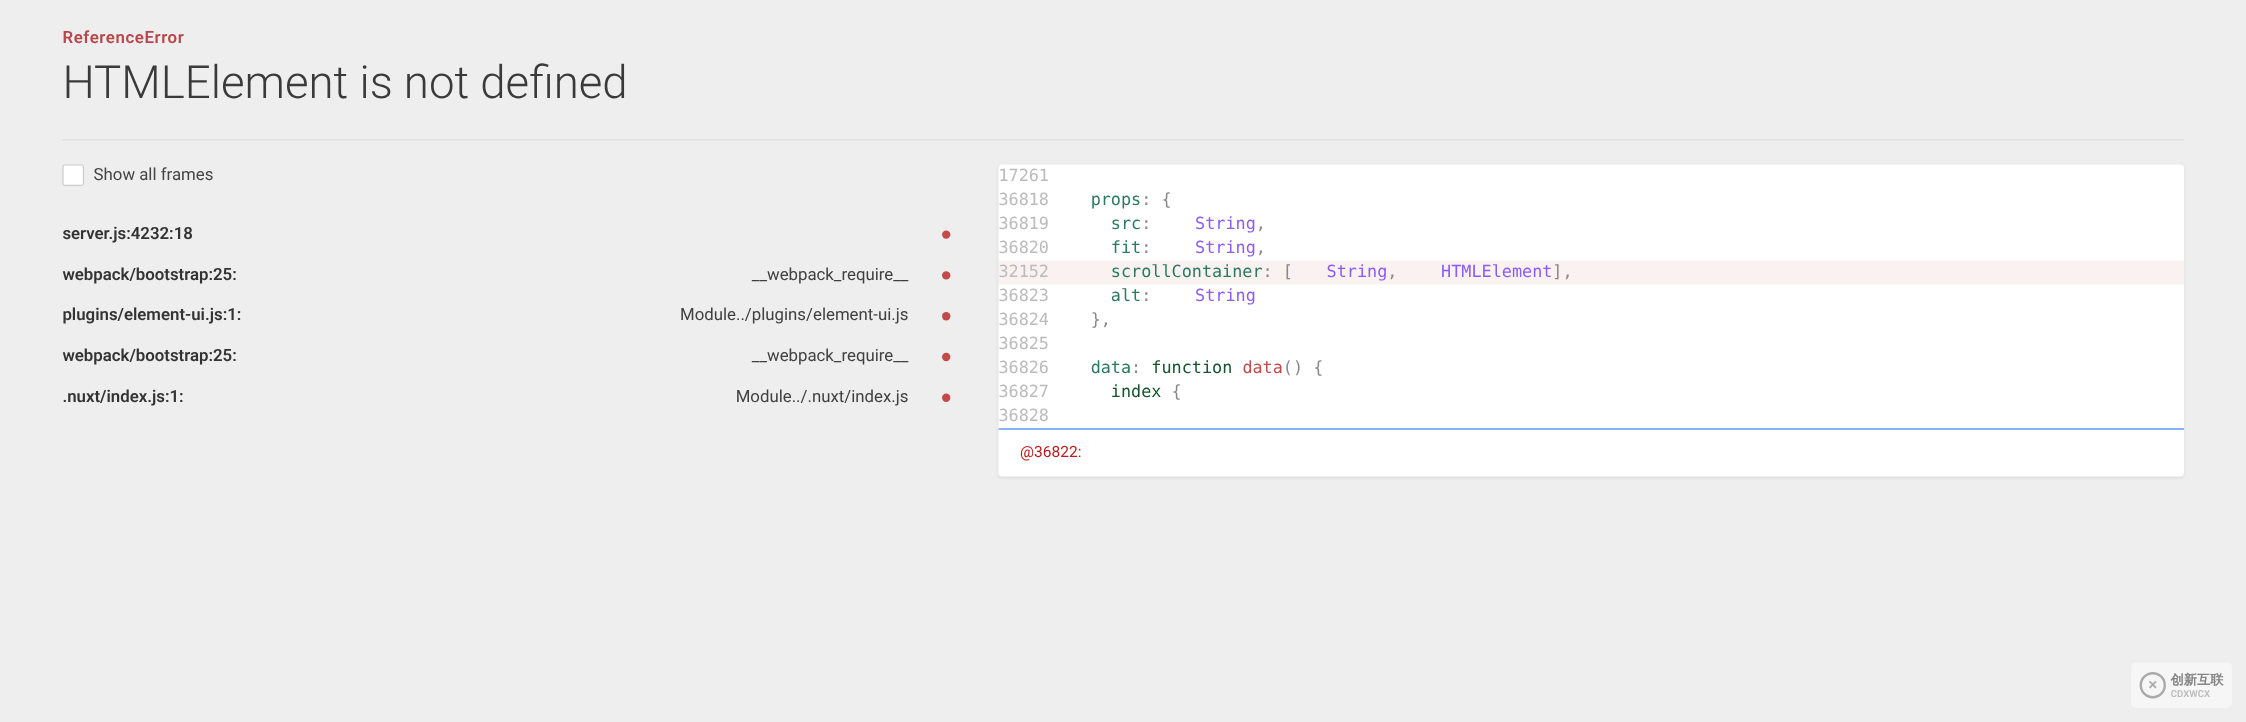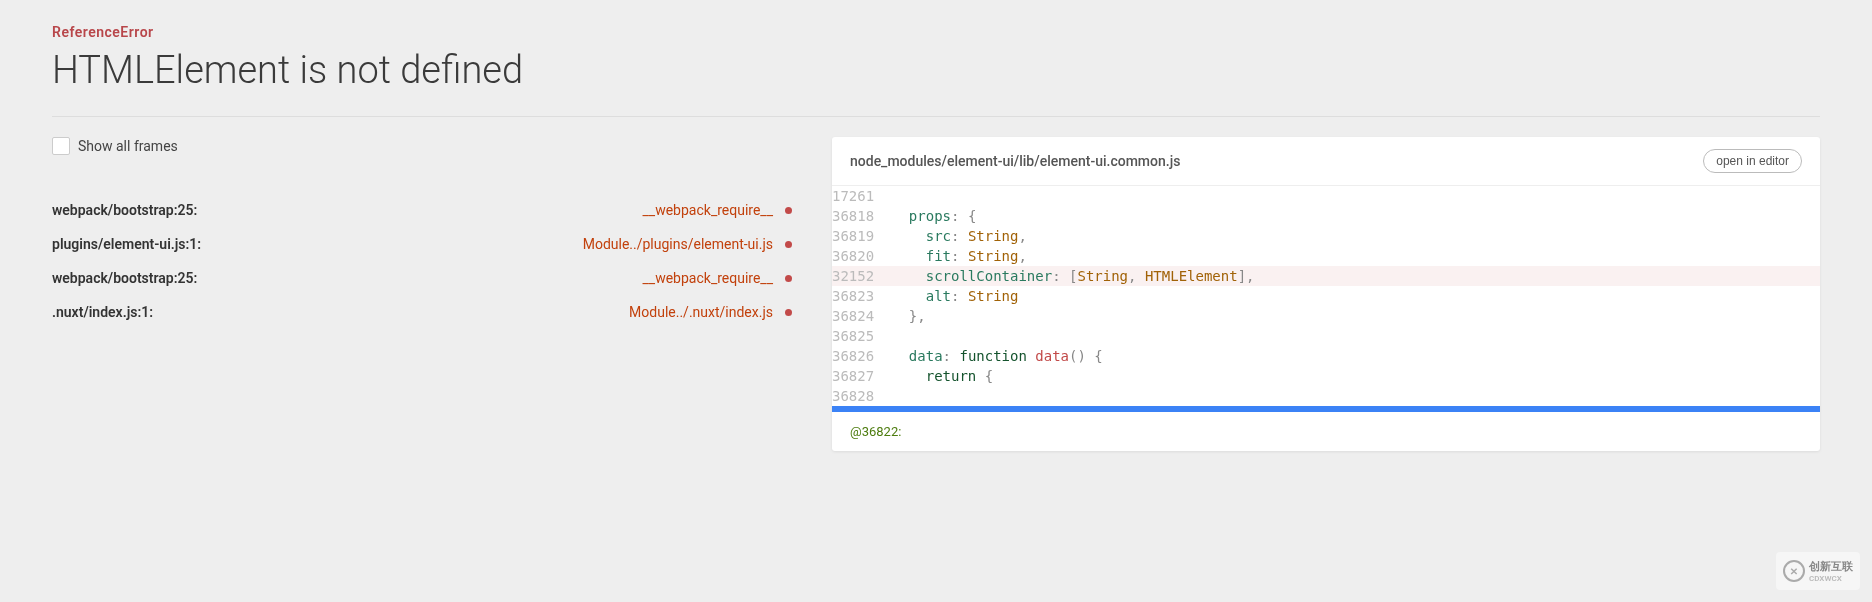--- a/index.html
+++ b/index.html
@@ -41,21 +41,21 @@
       gap: 40px;
     }
     .left-panel {
       flex: 1;
       max-width: 740px;
     }
     .show-frames {
       display: flex;
       align-items: center;
       gap: 8px;
-      margin-bottom: 43px;
+      margin-bottom: 28px;
       text-align: center;
     }
     .checkbox {
       width: 18px;
       height: 18px;
       border: 1px solid #ccc;
       background: #fff;
       border-radius: 2px;
       cursor: pointer;
     }
@@ -76,22 +76,22 @@
       padding: 4px 0;
       cursor: pointer;
     }
     .frame-left {
       color: #333;
       font-weight: 600;
     }
     .frame-right {
       display: flex;
       align-items: center;
-      gap: 12px;
-      color: #c2410c;
+      gap: 28px;
+      color: #404040;
     }
     .dot {
       width: 7px;
       height: 7px;
       border-radius: 50%;
       background: #c24a49;
     }
     .right-panel {
       flex: 1;
       background: #fff;
@@ -140,28 +140,28 @@
       user-select: none;
       flex-shrink: 0;
     }
     .code-content {
       flex: 1;
       padding-left: 12px;
       color: #555;
     }
     .tok-key { color: #2a7a5f; }
     .tok-punc { color: #888; }
-    .tok-type { color: #a16207; }
+    .tok-type { color: #8b5cf6; margin-left: 28px; }
     .tok-kw { color: #14532d; }
     .tok-fn { color: #c24a49; }
     .source-footer {
       padding: 12px 18px;
       font-size: 13px;
-      color: #4d7c0f;
-      border-top: 6px solid #3b82f6;
+      color: #b91c1c;
+      border-top: 1px solid #3b82f6;
     }
     .watermark {
       position: absolute;
       bottom: 12px;
       right: 12px;
       width: 84px;
       height: 38px;
       background: #f6f6f6;
       border-radius: 4px;
       display: flex;
@@ -197,20 +197,26 @@
   <hr class="divider">
 
   <div class="content">
     <div class="left-panel">
       <div class="show-frames">
         <div class="checkbox"></div>
         <span class="checkbox-label">Show all frames</span>
       </div>
       <div class="frame-list" id="frame-list">
           <div class="frame-row">
+            <div class="frame-left">server.js:4232:18</div>
+            <div class="frame-right">
+              <span class="dot"></span>
+            </div>
+          </div>
+          <div class="frame-row">
             <div class="frame-left">webpack/bootstrap:25:</div>
             <div class="frame-right">
               <span>__webpack_require__</span>
               <span class="dot"></span>
             </div>
           </div>
           <div class="frame-row">
             <div class="frame-left">plugins/element-ui.js:1:</div>
             <div class="frame-right">
               <span>Module../plugins/element-ui.js</span>
@@ -228,35 +234,31 @@
             <div class="frame-left">.nuxt/index.js:1:</div>
             <div class="frame-right">
               <span>Module../.nuxt/index.js</span>
               <span class="dot"></span>
             </div>
           </div>
         </div>
     </div>
 
     <div class="right-panel">
-      <div class="source-header">
-        <div class="source-path">node_modules/element-ui/lib/element-ui.common.js</div>
-        <button class="open-editor-btn">open in editor</button>
-      </div>
       <div class="code-block" id="code-block">
           <div class="code-line"><div class="line-num">17261</div><div class="code-content"></div></div>
           <div class="code-line"><div class="line-num">36818</div><div class="code-content">  <span class="tok-key">props</span><span class="tok-punc">:</span> <span class="tok-punc">{</span></div></div>
           <div class="code-line"><div class="line-num">36819</div><div class="code-content">    <span class="tok-key">src</span><span class="tok-punc">:</span> <span class="tok-type">String</span><span class="tok-punc">,</span></div></div>
           <div class="code-line"><div class="line-num">36820</div><div class="code-content">    <span class="tok-key">fit</span><span class="tok-punc">:</span> <span class="tok-type">String</span><span class="tok-punc">,</span></div></div>
           <div class="code-line highlighted"><div class="line-num">32152</div><div class="code-content">    <span class="tok-key">scrollContainer</span><span class="tok-punc">:</span> <span class="tok-punc">[</span><span class="tok-type">String</span><span class="tok-punc">,</span> <span class="tok-type">HTMLElement</span><span class="tok-punc">],</span></div></div>
           <div class="code-line"><div class="line-num">36823</div><div class="code-content">    <span class="tok-key">alt</span><span class="tok-punc">:</span> <span class="tok-type">String</span></div></div>
           <div class="code-line"><div class="line-num">36824</div><div class="code-content">  <span class="tok-punc">},</span></div></div>
           <div class="code-line"><div class="line-num">36825</div><div class="code-content"></div></div>
           <div class="code-line"><div class="line-num">36826</div><div class="code-content">  <span class="tok-key">data</span><span class="tok-punc">:</span> <span class="tok-kw">function</span> <span class="tok-fn">data</span><span class="tok-punc">()</span> <span class="tok-punc">{</span></div></div>
-          <div class="code-line"><div class="line-num">36827</div><div class="code-content">    <span class="tok-kw">return</span> <span class="tok-punc">{</span></div></div>
+          <div class="code-line"><div class="line-num">36827</div><div class="code-content">    <span class="tok-kw">index</span> <span class="tok-punc">{</span></div></div>
           <div class="code-line"><div class="line-num">36828</div><div class="code-content"></div></div>
         </div>
       <div class="source-footer">@36822:</div>
     </div>
   </div>
 </div>
 
 <div class="watermark">
   <div class="watermark-inner">
     <div class="watermark-icon">✕</div>

